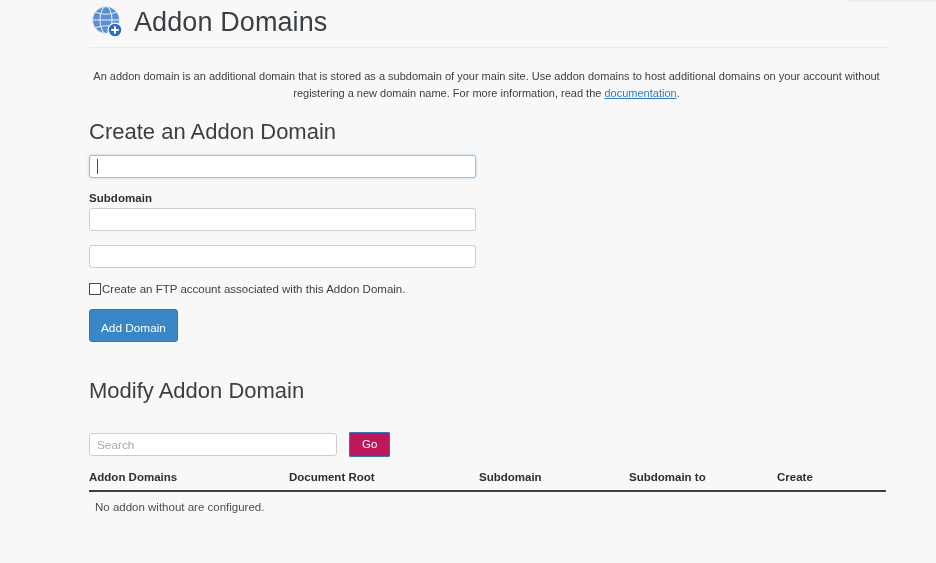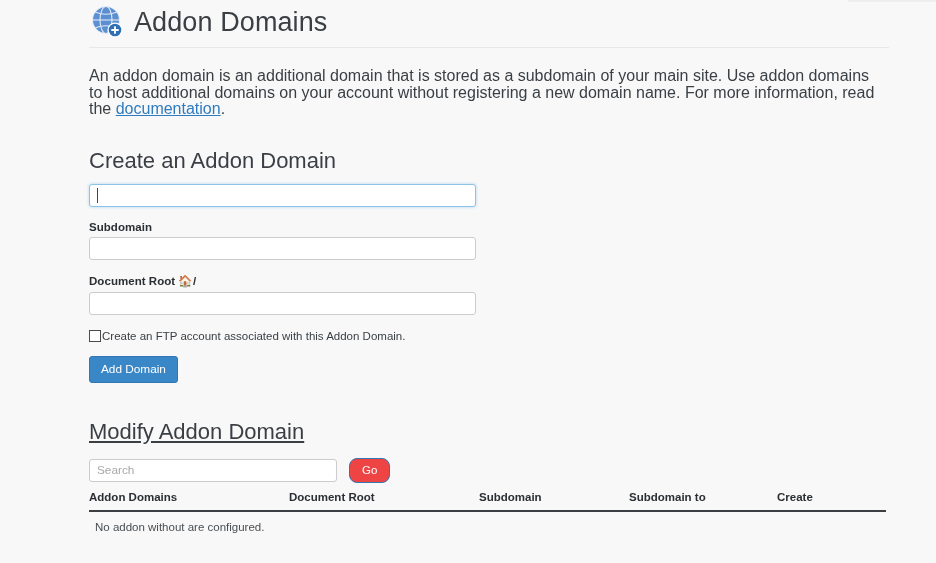--- a/index.html
+++ b/index.html
@@ -57,44 +57,44 @@
   .page-title {
     font-size: 27px;
     font-weight: 400;
     color: #3b3f44;
     letter-spacing: 0.1px;
     line-height: 32px;
   }
 
   
   .description {
-    font-size: 16px;
+    font-size: 11px;
     line-height: 16.5px;
     color: #3a3f44;
     margin-top: 20px;
     width: 795px;
+    text-align: center;
   }
   .description a {
     color: #2f7bbf;
     text-decoration: underline;
   }
 
   
   .section-title {
     font-size: 22px;
     font-weight: 400;
     color: #3b3f44;
-    margin-top: 30px;
+    margin-top: 18px;
     margin-bottom: 10px;
     line-height: 26px;
   }
   .section-title.second {
     margin-top: 36px;
-    margin-bottom: 13px;
-    text-decoration: underline;
+    margin-bottom: 28px;
   }
 
   
   .field-label {
     font-size: 11.5px;
     font-weight: bold;
     color: #2b2f33;
     display: block;
     margin-bottom: 4px;
     letter-spacing: 0.05px;
@@ -154,50 +154,50 @@
     margin-left: 1px;
   }
 
   .btn-primary {
     background: #3a87c8;
     border: 1px solid #3277b3;
     border-radius: 3px;
     color: #ffffff;
     font-size: 11.8px;
     font-family: "Liberation Sans", sans-serif;
-    padding: 5px 11px 6px 11px;
+    padding: 11px 11px 6px 11px;
     cursor: pointer;
     line-height: 14px;
   }
 
   
   .search-row {
     display: flex;
     align-items: center;
-    margin-bottom: 8px;
+    margin-bottom: 14px;
   }
   .search-input {
     box-sizing: border-box;
     width: 248px;
     height: 23px;
     border: 1px solid #cccccc;
     border-radius: 3px;
     background: #ffffff;
     font-size: 11.8px;
     font-family: "Liberation Sans", sans-serif;
     color: #444;
     padding: 2px 7px;
     outline: none;
   }
   .search-input::placeholder { color: #a8a8a8; }
   .btn-go-search {
     margin-left: 12px;
-    background: #ef4444;
+    background: #be185d;
     border: 1px solid #3277b3;
-    border-radius: 8px;
+    border-radius: 1px;
     color: #fff;
     font-size: 11.5px;
     font-family: "Liberation Sans", sans-serif;
     padding: 4px 12px 5px 12px;
     cursor: pointer;
     line-height: 14px;
   }
 
   
   table.domains {
@@ -258,21 +258,20 @@
     <div class="section-title">Create an Addon Domain</div>
 
     <div class="input-wrap">
       <input class="text-input focused" type="text" placeholder="" style="">
       <span class="caret"></span>
     </div>
 
     <label class="field-label">Subdomain</label>
     <input class="text-input" type="text" placeholder="" style="">
 
-    <label class="field-label"><span>Document Root </span><span class="home-glyph">🏠</span><span>/</span></label>
     <input class="text-input" type="text" placeholder="" style="">
 
     <div class="checkbox-row">
       <span class="cb"></span>
       <span class="cb-label">Create an FTP account associated with this Addon Domain.</span>
     </div>
 
     <button class="btn-primary">Add Domain</button>
 
     

